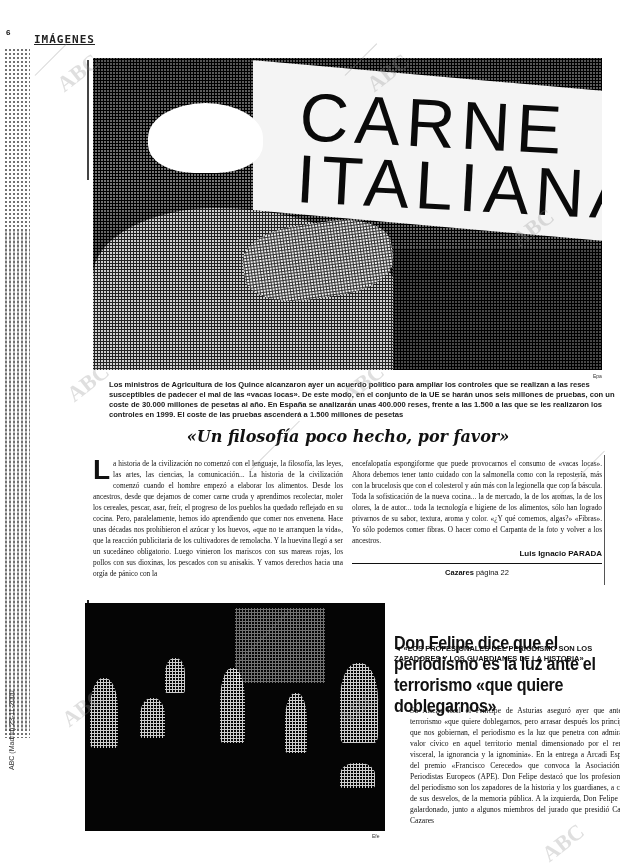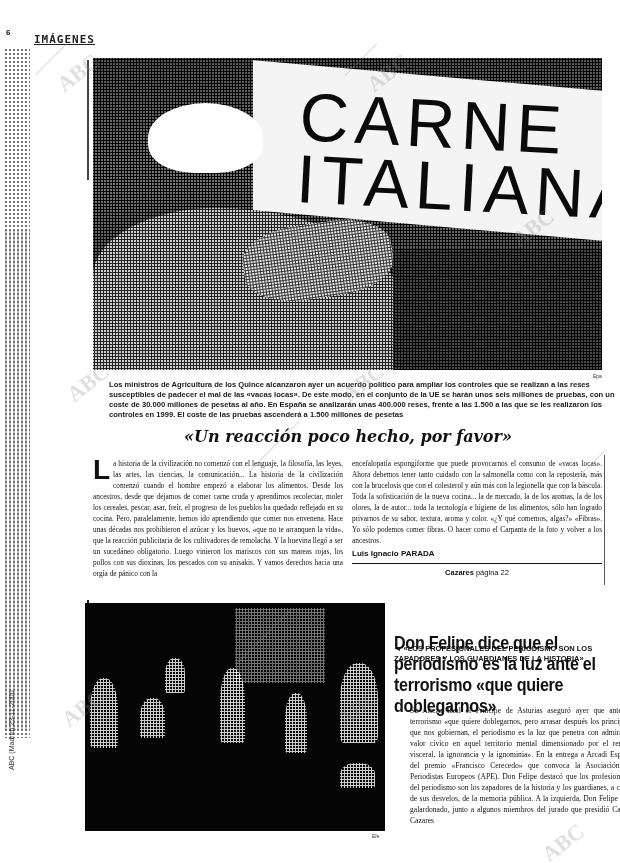--- a/index.html
+++ b/index.html
@@ -39,21 +39,21 @@
   .credit { position: absolute; font: 5px "Liberation Sans", sans-serif; color: #333; }
 
   .caption1 { position: absolute; left: 109px; top: 380px; width: 510px; font: bold 7.6px/10px "Liberation Sans", sans-serif; color: #1a1a1a; }
 
   .headline2 { position: absolute; left: 93px; top: 427px; width: 510px; text-align: center;
     font: italic bold 16px "DejaVu Serif", serif; }
 
   .col-left { position: absolute; left: 93px; top: 458px; width: 250px; font: 7.3px/11px "Liberation Serif", serif; text-align: justify; }
   .col-left .dropcap { float: left; font: bold 28px/22px "Liberation Sans", sans-serif; margin: 1px 3px 0 0; }
   .col-right { position: absolute; left: 352px; top: 458px; width: 250px; font: 7.3px/11px "Liberation Serif", serif; text-align: justify; }
-  .byline { position: absolute; left: 352px; top: 549px; width: 250px; text-align: left; font: bold 8px "Liberation Sans", sans-serif; }
+  .byline { position: absolute; left: 352px; top: 549px; width: 250px; text-align: right; font: bold 8px "Liberation Sans", sans-serif; }
   .rule-h { position: absolute; left: 352px; top: 563px; width: 250px; height: 1px; background: #111; }
   .xref { position: absolute; left: 352px; top: 568px; width: 250px; text-align: center; font: 7.5px "Liberation Sans", sans-serif; }
   .xref b { font-weight: bold; }
   .rule-v { position: absolute; left: 604px; top: 455px; width: 1px; height: 130px; background: #555; }
 
   
   .photo2 { position: absolute; left: 85px; top: 603px; width: 300px; height: 228px; background: #050505; overflow: hidden; }
   .photo2 .fig { position: absolute; background: radial-gradient(#fff 1px, transparent 1.4px) 0 0/3px 3px; opacity: 0.8; border-radius: 45% 45% 10% 10%; }
   .photo2 .window { position: absolute; background: radial-gradient(#bbb 1px, transparent 1.4px) 0 0/3px 3px; opacity: 0.6; }
 
@@ -82,21 +82,21 @@
     <div>ITALIANA</div>
   </div>
   <div class="person"></div>
   <div class="hat"></div>
   <div class="meat"></div>
   <div class="dark-bottom"></div>
 </div>
 <div class="credit" style="left:593px;top:373px;">Epa</div>
 <div class="caption1">Los ministros de Agricultura de los Quince alcanzaron ayer un acuerdo político para ampliar los controles que se realizan a las reses susceptibles de padecer el mal de las «vacas locas». De este modo, en el conjunto de la UE se harán unos seis millones de pruebas, con un coste de 30.000 millones de pesetas al año. En España se analizarán unas 400.000 reses, frente a las 1.500 a las que se les realizaron los controles en 1999. El coste de las pruebas ascenderá a 1.500 millones de pesetas</div>
 
-<div class="headline2">«Un reacción poco hecho, por favor»</div>
+<div class="headline2">«Un filosofía poco hecho, por favor»</div>
 <div class="col-left">
   <span class="dropcap">L</span><span>a historia de la civilización no comenzó con el lenguaje, la filosofía, las leyes, las artes, las ciencias, la comunicación... La historia de la civilización comenzó cuando el hombre empezó a elaborar los alimentos. Desde los ancestros, desde que dejamos de comer carne cruda y aprendimos recolectar, moler los cereales, pescar, asar, freír, el progreso de los pueblos ha quedado reflejado en su cocina. Pero, paralelamente, hemos ido aprendiendo que comer nos envenena. Hace unas décadas nos prohibieron el azúcar y los huevos, «que no te arranquen la vida», que la reacción publicitaria de los cultivadores de remolacha. Y la huevina llegó a ser un sucedáneo obligatorio. Luego vinieron los mariscos con sus mareas rojas, los pollos con sus dioxinas, los pescados con su anisakis. Y vamos derechos hacia una orgía de pánico con la</span>
 </div>
 <div class="col-right">encefalopatía espongiforme que puede provocarnos el consumo de «vacas locas». Ahora debemos tener tanto cuidado con la salmonella como con la repostería, más con la brucelosis que con el colesterol y aún más con la legionella que con la báscula. Toda la sofisticación de la nueva cocina... la de mercado, la de los aromas, la de los olores, la de autor... toda la tecnología e higiene de los alimentos, sólo han logrado privarnos de su sabor, textura, aroma y color. «¿Y qué comemos, algas?» «Fibras». Yo sólo podemos comer fibras. O hacer como el Carpanta de la foto y volver a los ancestros.</div>
 <div class="byline">Luis Ignacio PARADA</div>
 <div class="rule-h"></div>
 <div class="xref">
   <b>Cazares</b>
   <span>página 22</span>
 </div>

